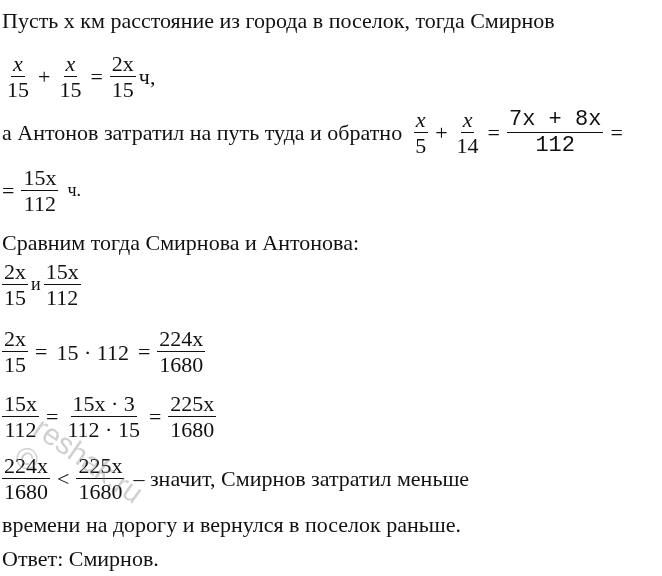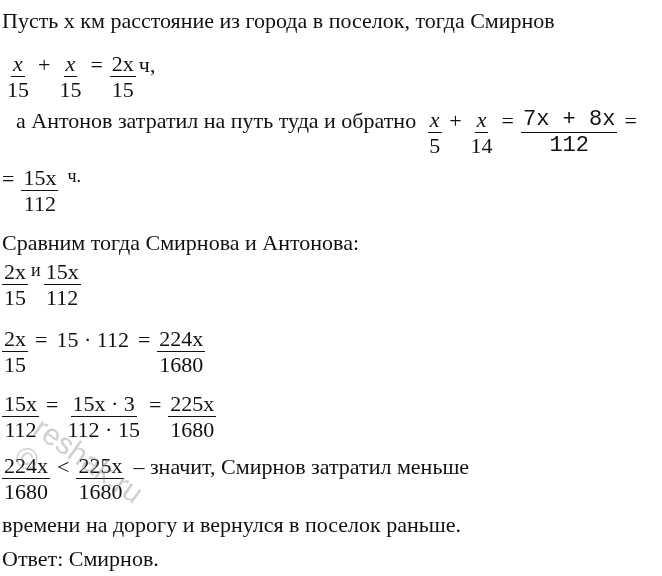--- a/index.html
+++ b/index.html
@@ -1,18 +1,18 @@
 <!DOCTYPE html>
 <html><head>
 <meta charset="utf-8">
 <style>
   html, body { margin: 0; padding: 0; background: #ffffff; }
   body { width: 662px; height: 576px; position: relative; overflow: hidden;
          font-family: "Liberation Serif", "DejaVu Serif", serif; color: #111; font-size: 22px; }
-  .line { position: absolute; left: 2px; white-space: nowrap; display: flex; }
+  .line { position: absolute; left: 2px; white-space: nowrap; display: flex; align-items: center; }
   .frac { display: inline-flex; flex-direction: column; align-items: center; vertical-align: middle; margin: 0 3px; line-height: 1.05; }
   .frac .num { padding: 0 2px 1px; border-bottom: 1.5px solid #111; }
   .frac .den { padding: 1px 2px 0; }
   .op { margin: 0 4px; }
   i.v { font-style: italic; }
   .watermark { position: absolute; left: 0; top: 440px; width: 140px; height: 120px;
                color: rgba(120,120,120,0.35); font-family: "Liberation Sans", sans-serif; font-size: 30px;
                transform: rotate(35deg); pointer-events: none; }
 </style>
 </head>
@@ -33,21 +33,21 @@
       <span class="den">15</span>
     </span>
   <span class="op">=</span>
   <span class="frac">
       <span class="num">2x</span>
       <span class="den">15</span>
     </span>
   <span>ч,</span>
 </div>
 
-<div class="line" style="top:108px;margin-left:14px;">
+<div class="line" style="top:108px;">
   <span style="margin-right:8px;">а Антонов затратил на путь туда и обратно</span>
   <span class="frac">
       <i class="v num">x</i>
       <span class="den">5</span>
     </span>
   <span class="op">+</span>
   <span class="frac">
       <i class="v num">x</i>
       <span class="den">14</span>
     </span>

